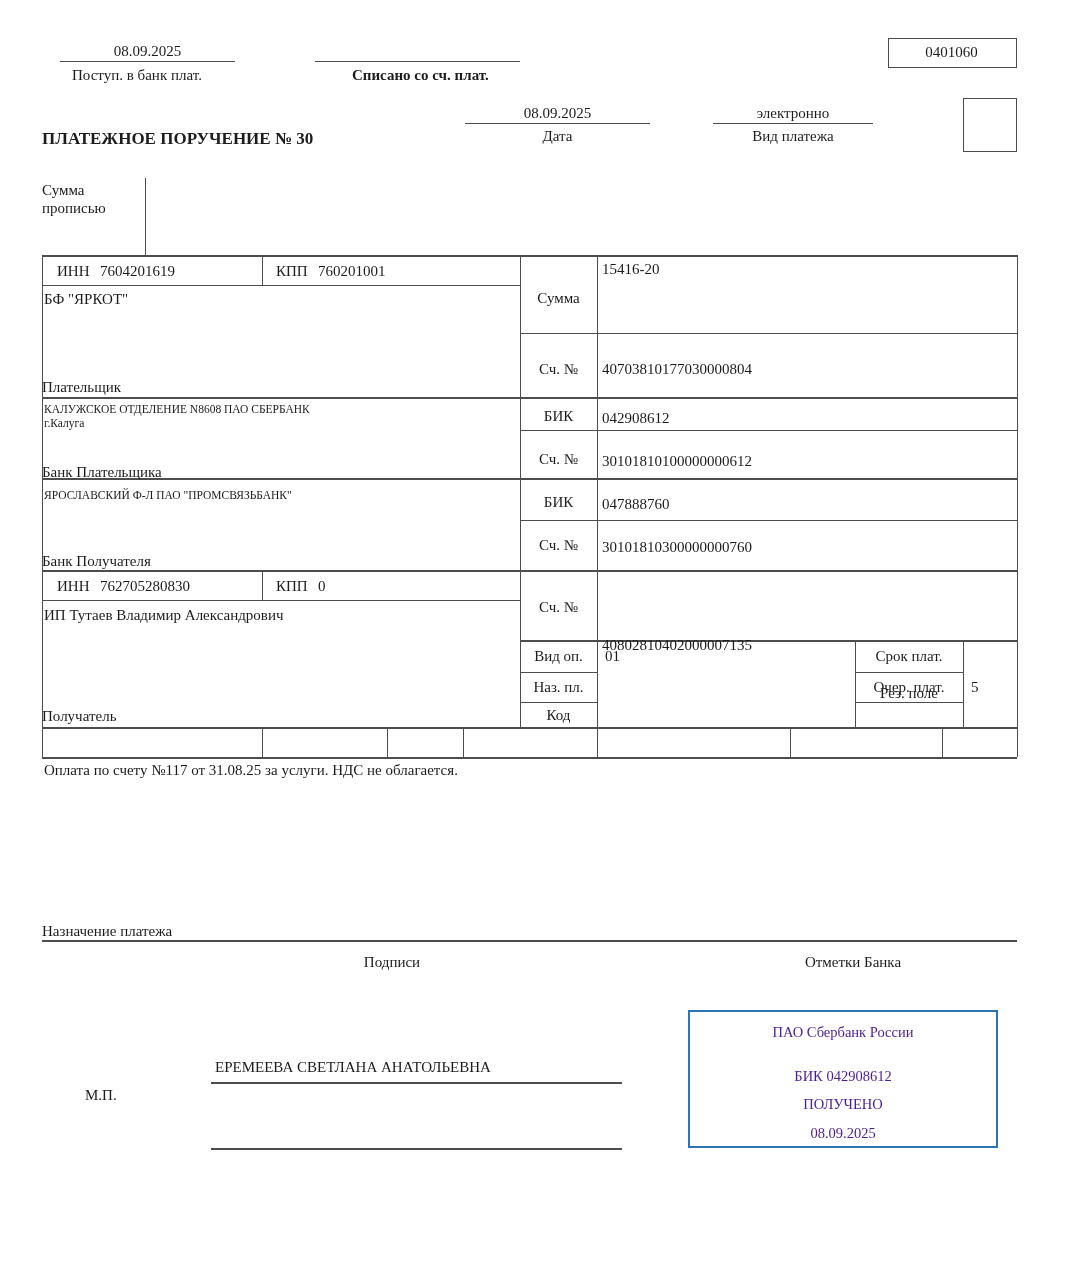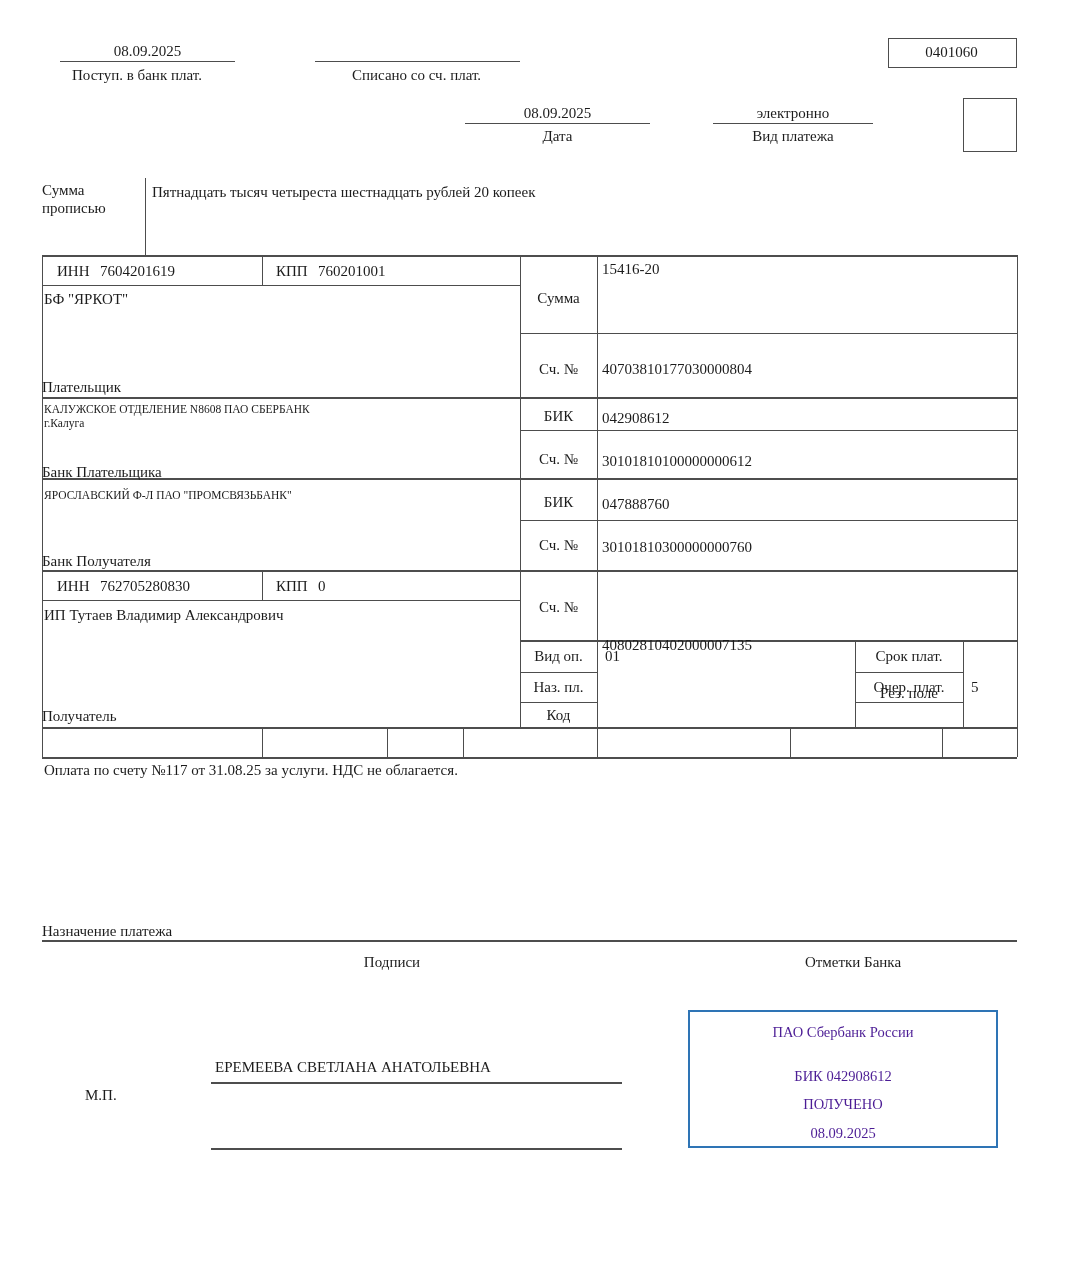--- a/index.html
+++ b/index.html
@@ -23,40 +23,40 @@
 </head>
 <body>
 
 <div class="page">
 
   <div class="t c" style="left:60px; top:42px; width:175px;">08.09.2025</div>
   <div class="hl" style="left:60px; top:61px; width:175px;"></div>
   <div class="t" style="left:72px; top:66px;">Поступ. в банк плат.</div>
 
   <div class="hl" style="left:315px; top:61px; width:205px;"></div>
-  <div class="t" style="left:352px; top:66px;">Списано со сч. плат.</div>
+  <div class="t" style="left:352px; top:66px;font-weight:bold;">Списано со сч. плат.</div>
 
   <div class="box" style="left:888px; top:38px; width:129px; height:30px; border-width:1.5px;">
     <div class="t c" style="left:0; top:4px; width:125px; position:absolute;">0401060</div>
   </div>
 
   <div class="t c" style="left:465px; top:104px; width:185px;">08.09.2025</div>
   <div class="hl" style="left:465px; top:123px; width:185px;"></div>
   <div class="t c" style="left:465px; top:127px; width:185px;">Дата</div>
 
   <div class="t c" style="left:713px; top:104px; width:160px;">электронно</div>
   <div class="hl" style="left:713px; top:123px; width:160px;"></div>
   <div class="t c" style="left:713px; top:127px; width:160px;">Вид платежа</div>
 
   <div class="box" style="left:963px; top:98px; width:54px; height:54px; border-width:1.5px;"></div>
 
+  <div class="t title" style="left:42px; top:129px;">ПЛАТЕЖНОЕ ПОРУЧЕНИЕ № 30</div>
 
   <div class="t wrap" style="left:42px; top:181px; width:85px;">Сумма прописью</div>
   <div class="vl" style="left:145px; top:178px; height:77px;"></div>
-  <div class="t" style="left:152px; top:183px;">Пятнадцать тысяч четыреста шестнадцать рублей 20 копеек</div>
 
   <div class="hl hl2" style="left:42px; top:255px; width:975px;"></div>
   <div class="hl" style="left:42px; top:285px; width:478px;"></div>
   <div class="hl" style="left:520px; top:333px; width:497px;"></div>
   <div class="hl hl2" style="left:42px; top:397px; width:975px;"></div>
   <div class="hl" style="left:520px; top:430px; width:497px;"></div>
   <div class="hl hl2" style="left:42px; top:478px; width:975px;"></div>
   <div class="hl" style="left:520px; top:520px; width:497px;"></div>
   <div class="hl hl2" style="left:42px; top:570px; width:975px;"></div>
   <div class="hl" style="left:42px; top:600px; width:478px;"></div>

